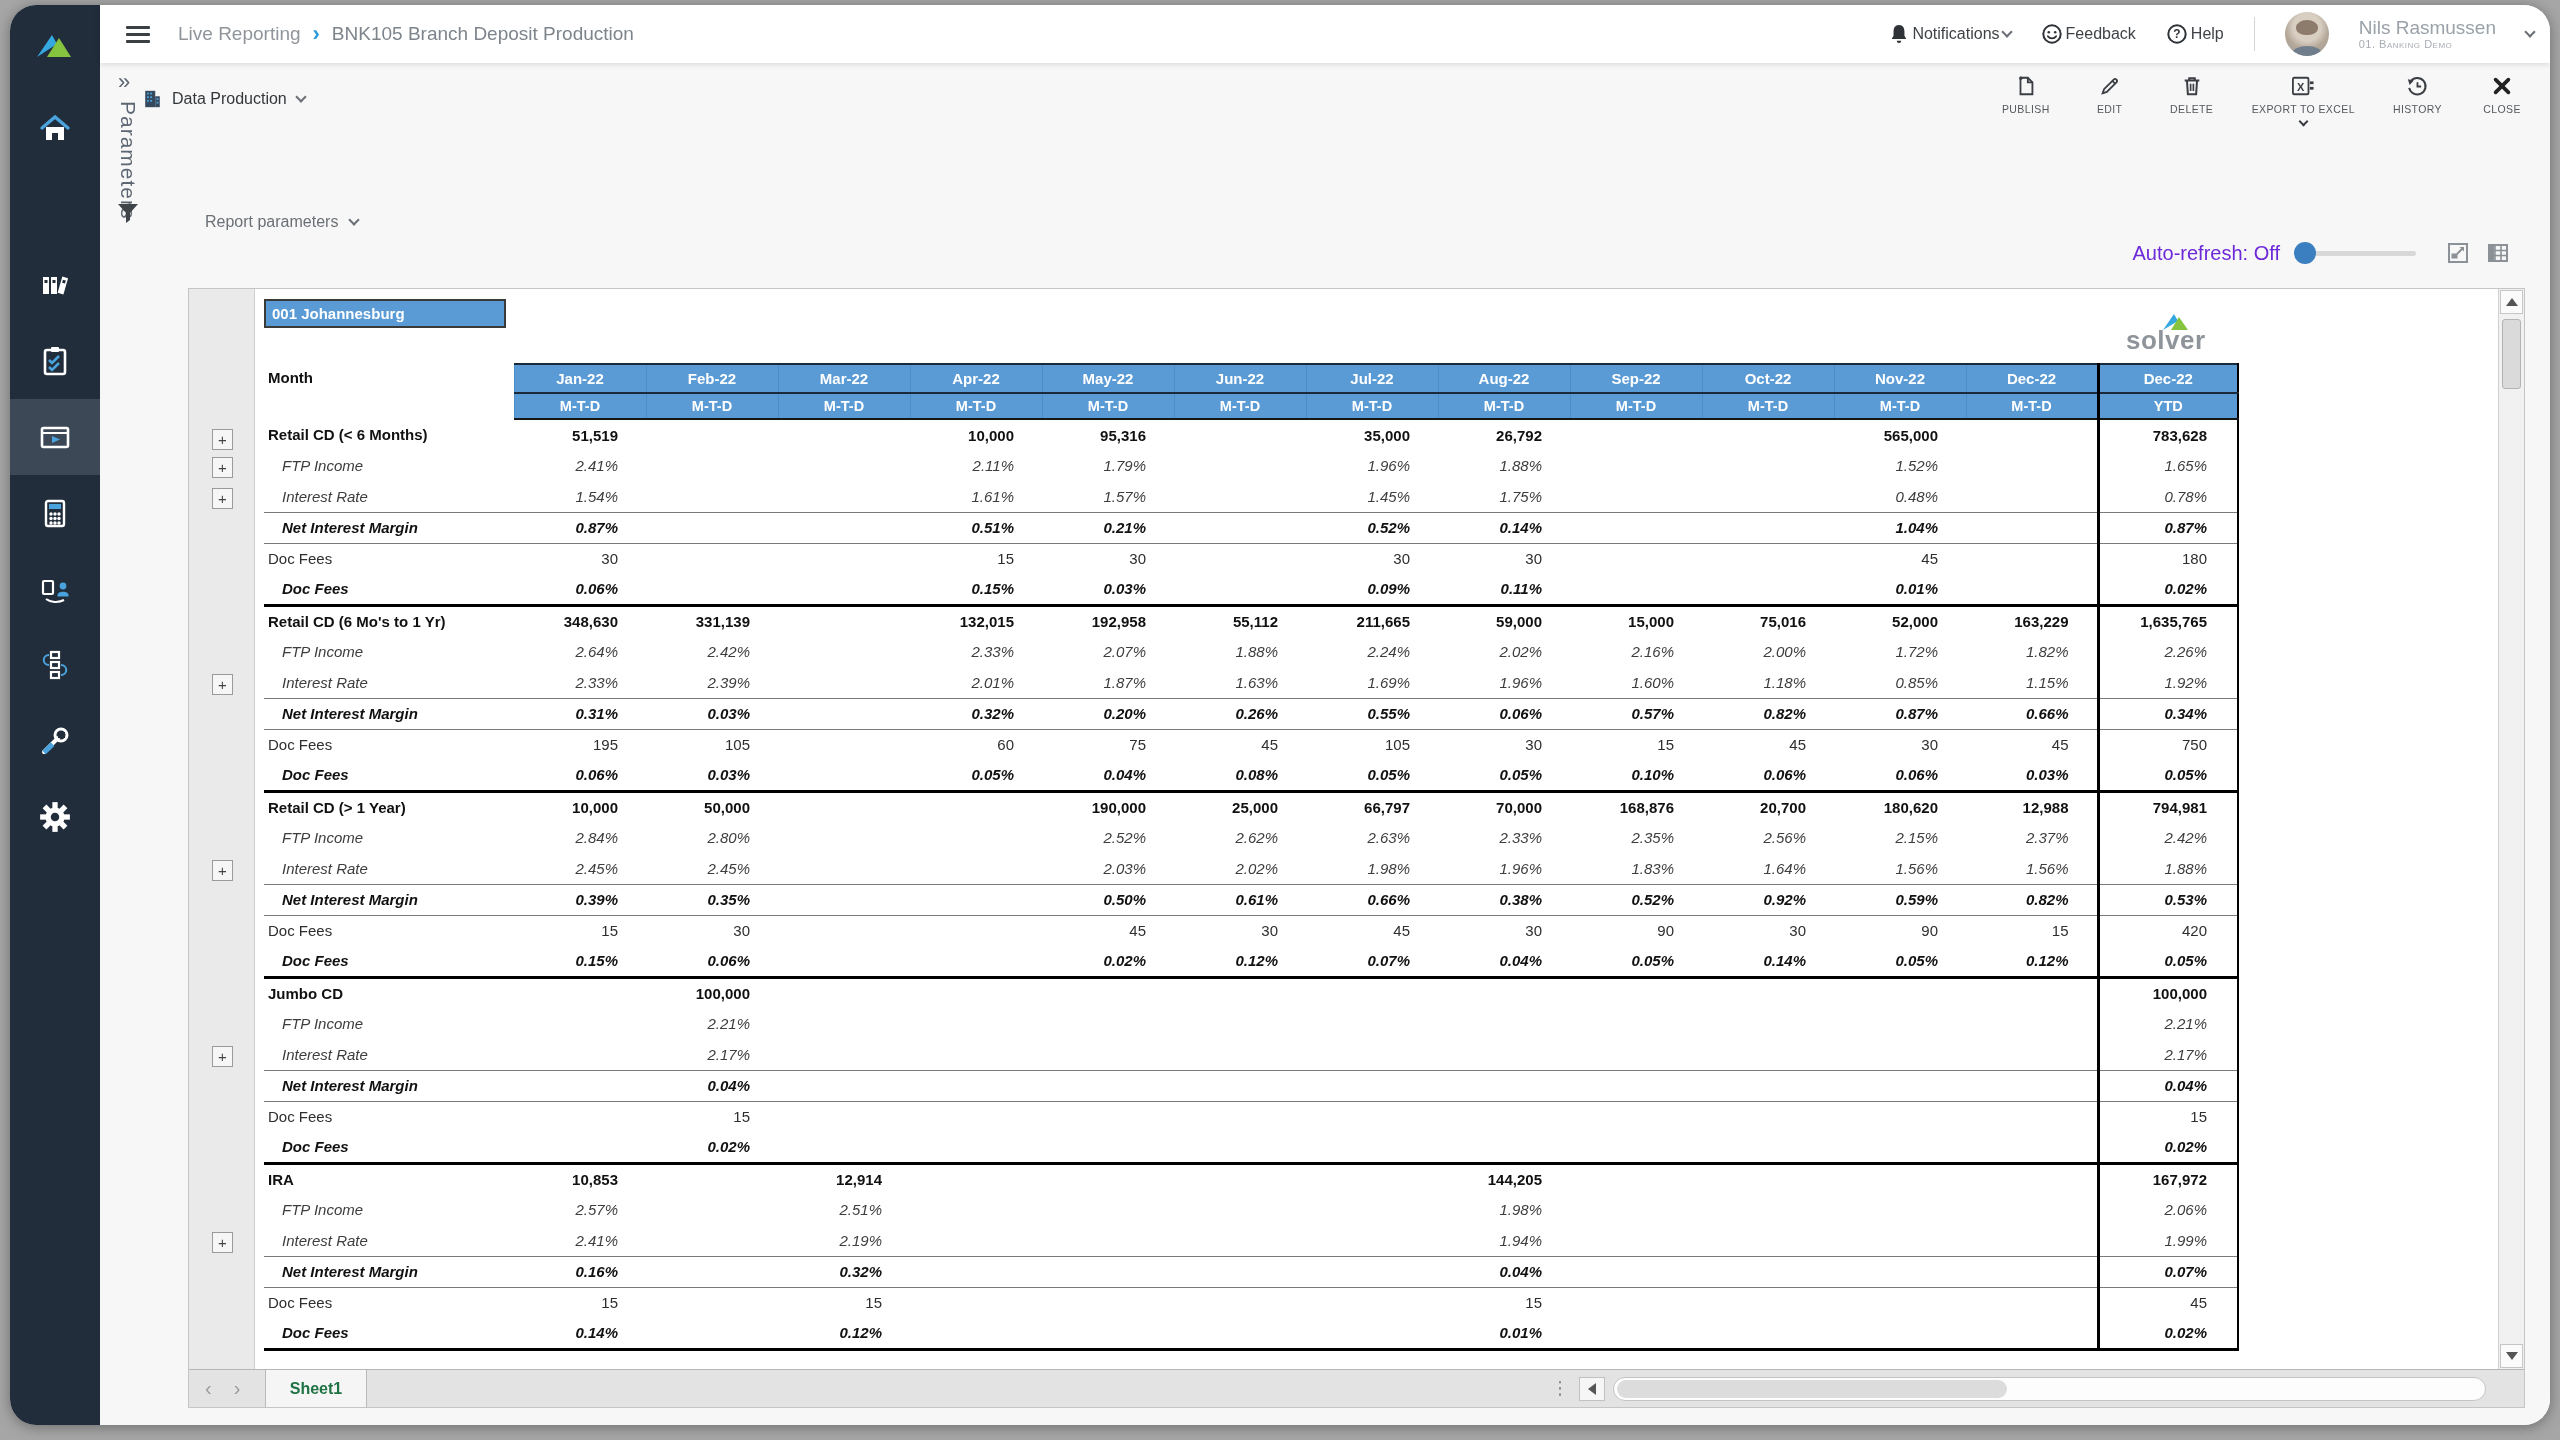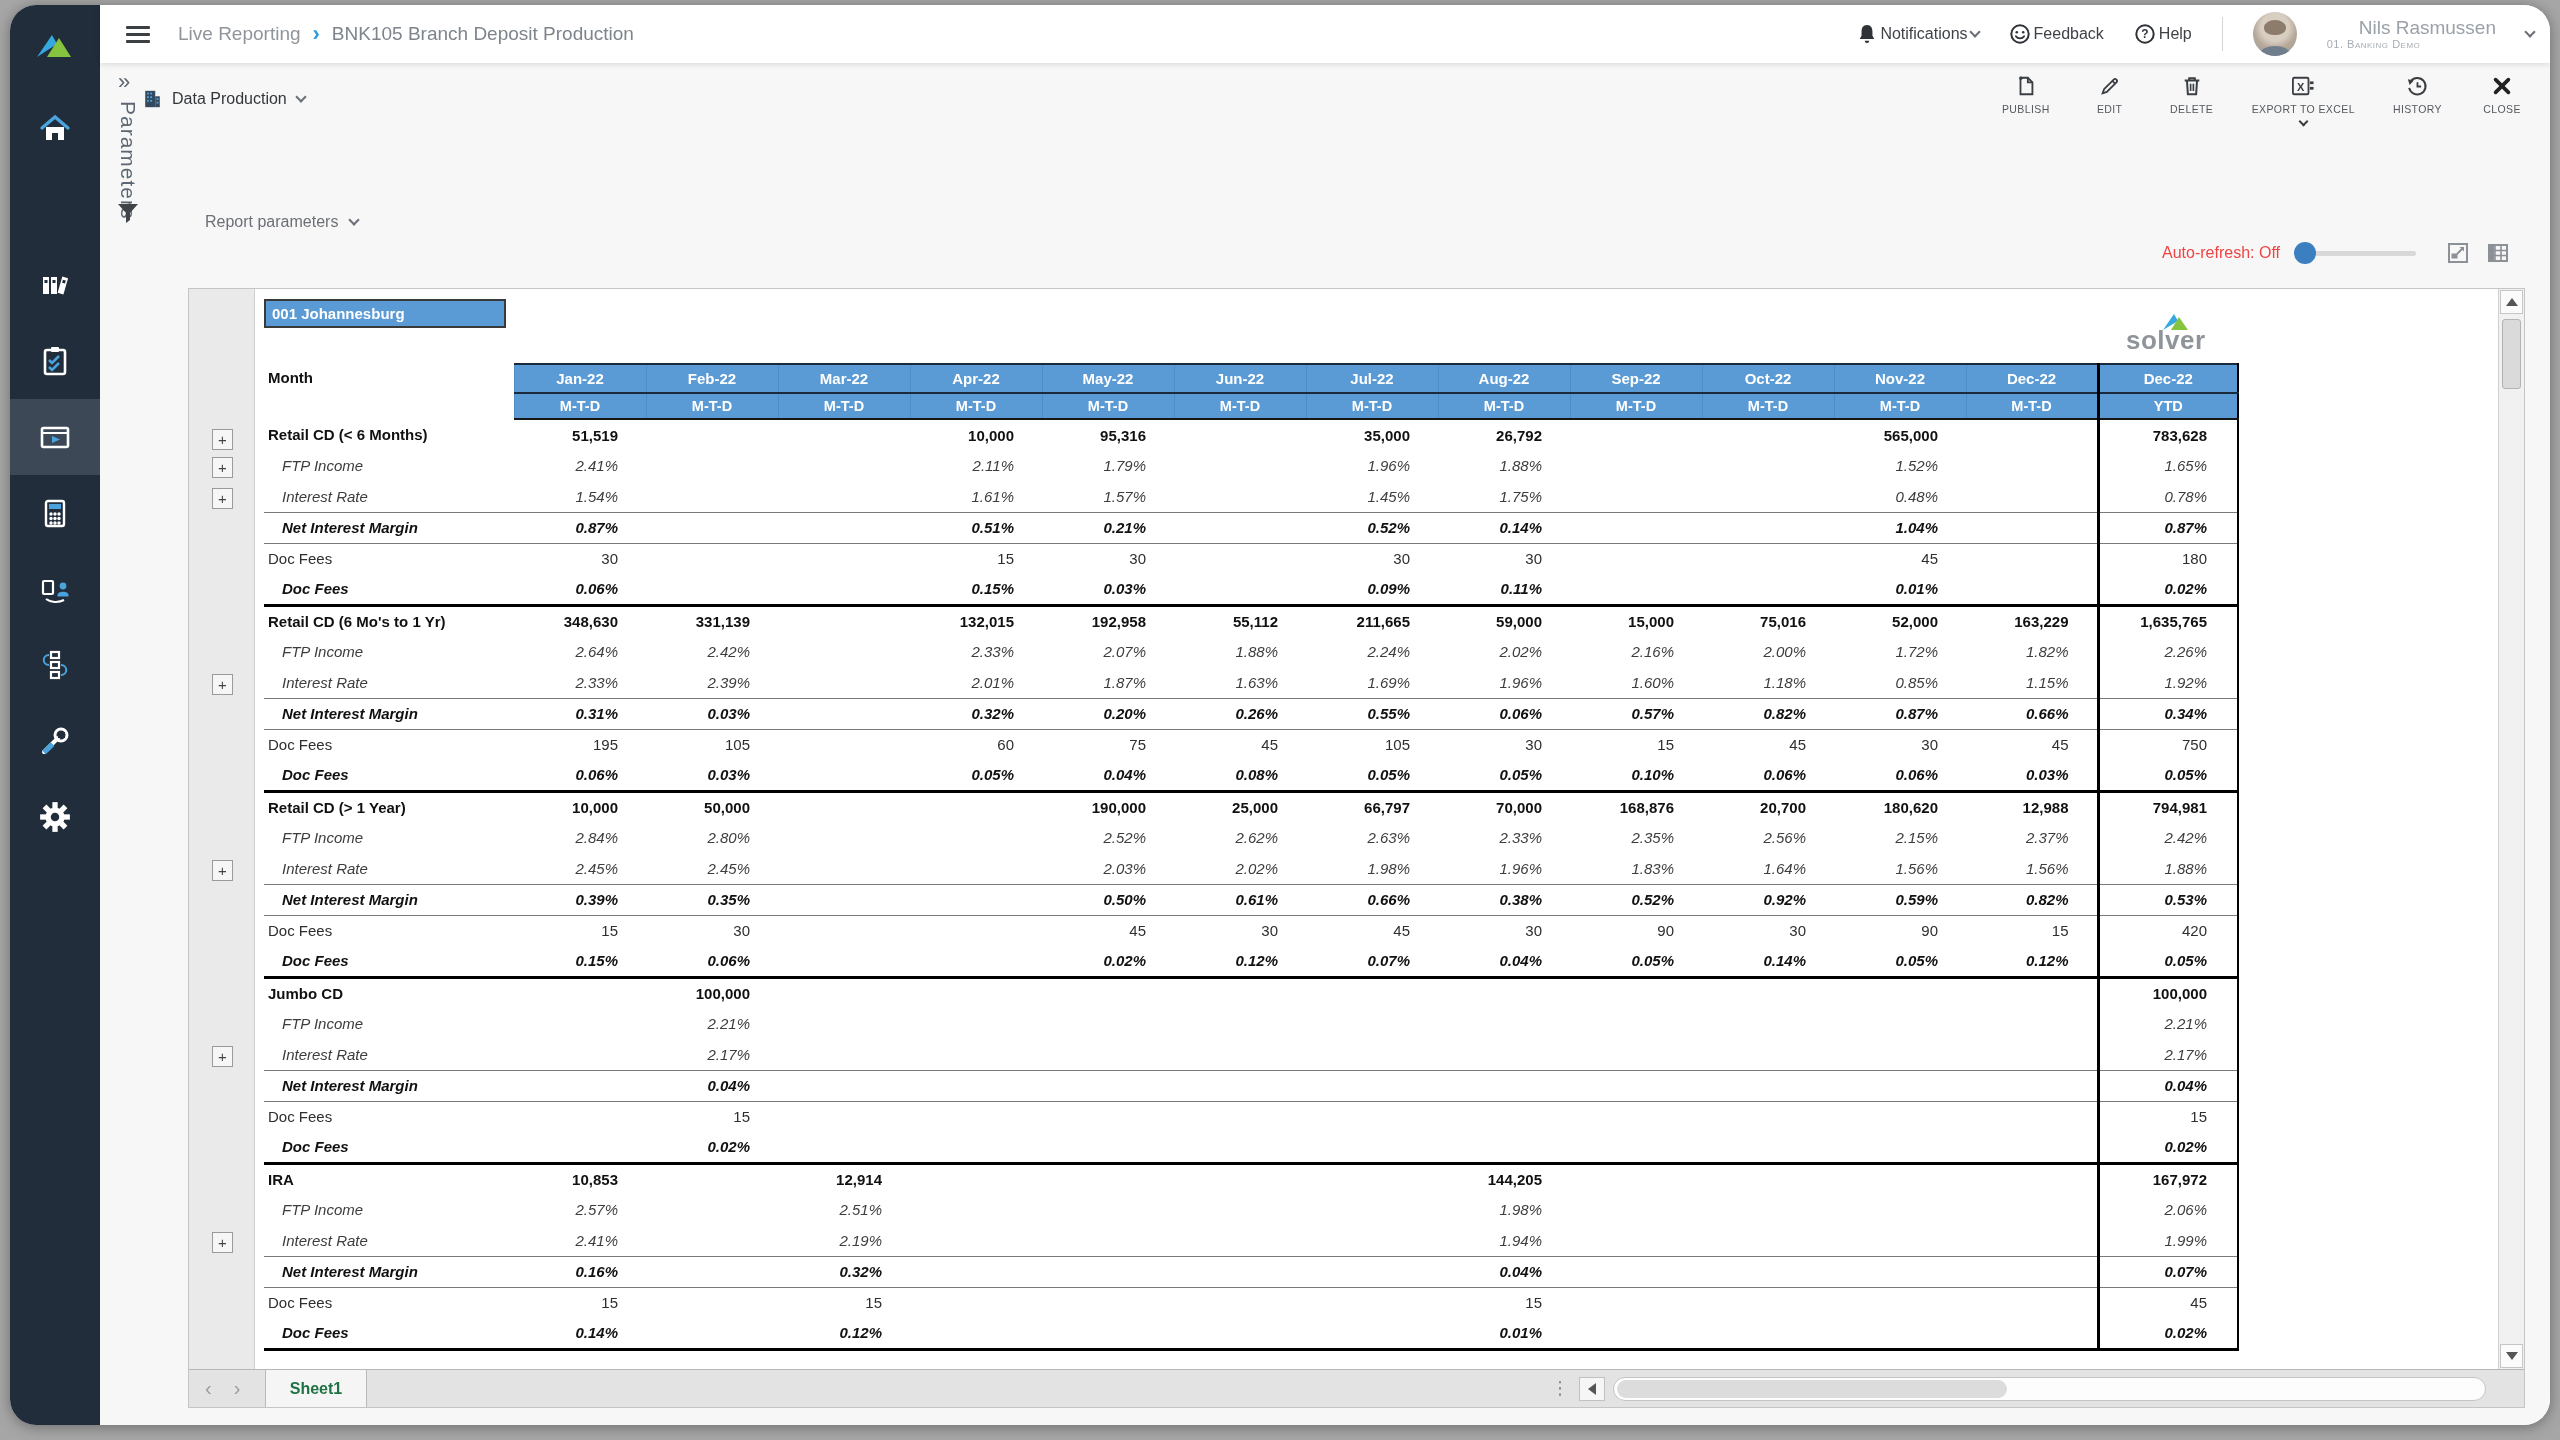--- a/index.html
+++ b/index.html
@@ -25,41 +25,41 @@
   .crumb-cur { color:#7d848b; }
   .tb-right { margin-left:auto; display:flex; align-items:center; gap:30px; padding-right:16px; }
   .tb-btn { display:flex; align-items:center; gap:3px; font-size:16px; color:#3f4348; cursor:pointer; }
   .caret { width:8px; height:8px; border-right:2px solid #6b7076; border-bottom:2px solid #6b7076;
            transform:rotate(45deg); display:inline-block; margin-top:-5px; }
   .tb-divider { width:1px; height:34px; background:#d4d4d4; }
   .avatar { width:44px; height:44px; border-radius:50%; background:radial-gradient(circle at 50% 35%, #d8cec2 0 38%, #b4a798 60%, #9a9ca0 100%); position:relative; overflow:hidden; cursor:pointer; }
   .avatar:after { content:""; position:absolute; left:11px; top:8px; width:22px; height:15px; border-radius:50% 50% 45% 45%; background:#8d7b6b; }
   .avatar:before { content:""; position:absolute; left:7px; bottom:-6px; width:30px; height:16px; border-radius:50% 50% 0 0; background:#6f7d8c; z-index:2;}
   .user-block { line-height:1.1; cursor:pointer; }
-  .user-name { font-size:19px; color:#9aa1a8;margin-left:32px; }
+  .user-name { font-size:19px; color:#9aa1a8; }
   .user-org { font-size:11px; color:#a8adb3; font-variant:small-caps; letter-spacing:.5px; }
 
   
   .content { position:absolute; left:90px; top:58px; right:0; bottom:0; background:#f7f7f7; }
   .params-rail { position:absolute; left:0; top:0; bottom:0; width:62px; }
   .rail-collapse { position:absolute; left:18px; top:6px; font-size:22px; color:#5d6773; cursor:pointer; }
   .rail-label { position:absolute; left:16px; top:38px; writing-mode:vertical-rl; font-size:21px; color:#5d6773; letter-spacing:1px; }
   .rail-funnel { position:absolute; left:16px; top:138px; cursor:pointer; }
 
   .source { position:absolute; left:43px; top:26px; display:flex; align-items:center; gap:10px; cursor:pointer; }
   .source-label { font-size:16px; color:#33373b; }
   .actions { position:absolute; right:26px; top:12px; display:flex; gap:38px; }
   .action { display:flex; flex-direction:column; align-items:center; cursor:pointer; min-width:44px; }
   .action-label { margin-top:6px; font-size:10.5px; letter-spacing:.4px; color:#55595e; white-space:nowrap; }
   .mini-caret { width:7px; height:7px; border-right:2px solid #3b3f44; border-bottom:2px solid #3b3f44; transform:rotate(45deg); margin-top:3px; }
 
   .report-params { position:absolute; left:105px; top:150px; display:flex; align-items:center; gap:12px; font-size:16px; color:#6b7076; cursor:pointer; }
 
   .autorefresh { position:absolute; right:40px; top:178px; display:flex; align-items:center; gap:16px; }
-  .ar-label { font-size:16px; color:#ef4444; }
+  .ar-label { font-size:20px; color:#6d28d9; }
   .ar-slider { position:relative; width:120px; height:5px; background:#d8d8d8; border-radius:3px; cursor:pointer; }
   .ar-knob { position:absolute; left:-2px; top:-9px; width:22px; height:22px; border-radius:50%; background:#3b7fc1; }
   .ar-icons { display:flex; gap:16px; margin-left:14px; }
   .ar-icons > div { cursor:pointer; }
 
   
   .report-shell { position:absolute; left:88px; top:225px; width:2337px; height:1120px;
                   border:1px solid #c5c5c5; background:#fff; }
   .sheet-area { position:absolute; left:0; top:0; right:26px; bottom:38px; overflow:hidden; background:#fff; }
   .gutter { position:absolute; left:0; top:0; bottom:0; width:66px; background:#eaeaea; border-right:1px solid #cfcfcf; }

